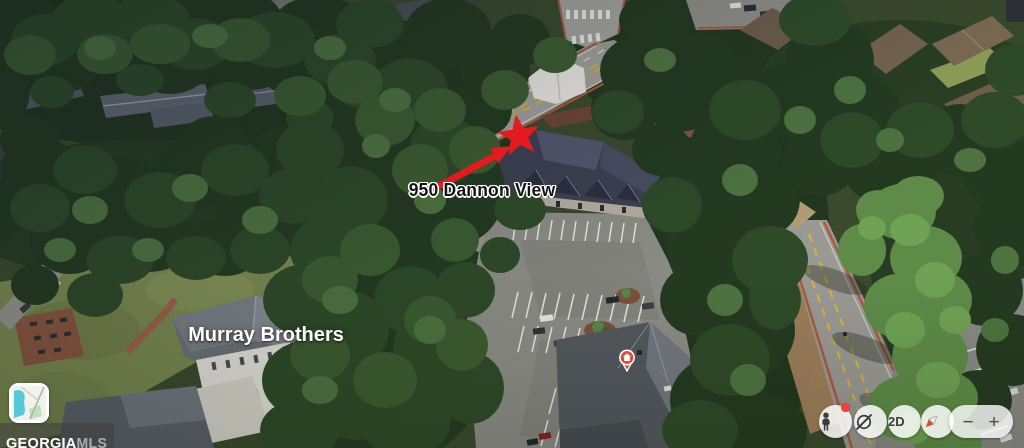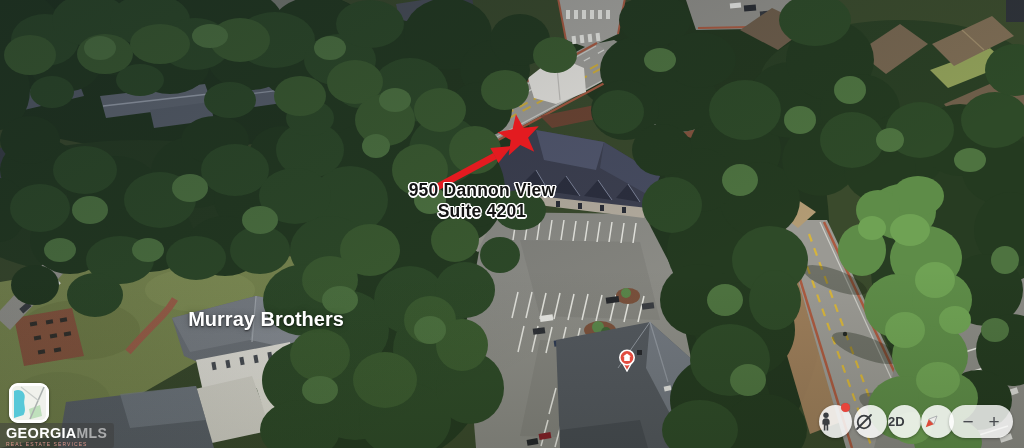--- a/index.html
+++ b/index.html
@@ -13,37 +13,37 @@
 
   
   .addr{
     position:absolute;left:362px;top:180px;width:240px;
     text-align:center;font-weight:bold;font-size:17.5px;line-height:20.5px;
     color:#141414;letter-spacing:.2px;
     text-shadow:-1.5px 0 0 #fff,1.5px 0 0 #fff,0 -1.5px 0 #fff,0 1.5px 0 #fff,
                 -1px -1px 0 #fff,1px -1px 0 #fff,-1px 1px 0 #fff,1px 1px 0 #fff;
   }
   .bizname{
-    position:absolute;left:156px;top:308px;width:220px;
+    position:absolute;left:156px;top:323px;width:220px;
     text-align:center;font-weight:bold;font-size:20px;line-height:23px;color:#fff;
     text-shadow:0 1px 2px rgba(0,0,0,.65),0 0 7px rgba(0,0,0,.35);
   }
   .marker-star{position:absolute;left:493px;top:110px;}
   .marker-arrow{position:absolute;left:420px;top:138px;}
   .place-pin{position:absolute;left:618px;top:349px;width:18px;height:23px;cursor:pointer;}
 
   
   .wm-icon{
     position:absolute;left:9px;top:383px;width:40px;height:40px;border-radius:9px;
     overflow:hidden;box-shadow:0 1px 3px rgba(0,0,0,.45);background:#fff;
   }
   .wm-text{
     position:absolute;left:0;top:423px;height:25px;
     background:rgba(62,62,62,.55);border-radius:0 3px 3px 0;
-    padding:3px 7px 2px 6px;color:#fff;
+    padding:13px 7px 2px 6px;color:#fff;
   }
   .wm-row{display:flex;align-items:baseline;line-height:15px;}
   .wm-brand{font-size:14.5px;font-weight:bold;letter-spacing:.3px;color:#fff;}
   .wm-brand2{font-size:14px;font-weight:bold;letter-spacing:.3px;color:rgba(255,255,255,.55);}
   .wm-tag{font-size:5px;letter-spacing:1.1px;color:#d8948a;margin-top:0;}
 
   
   .ctl{
     position:absolute;top:405px;width:33px;height:33px;border-radius:50%;
     background:rgba(255,255,255,.84);box-shadow:0 1px 3px rgba(0,0,0,.33);
@@ -572,21 +572,20 @@
   </svg>
 
   <svg class="marker-star" width="56" height="54" viewBox="0 0 56 54">
     <g transform="translate(26,26) rotate(-8)">
       <polygon fill="#e31b20" points="0,-22 5.5,-7.5 20.9,-6.8 8.8,2.9 12.9,17.8 0,9.2 -12.9,17.8 -8.8,2.9 -20.9,-6.8 -5.5,-7.5"></polygon>
     </g>
   </svg>
 
   <div class="addr">
     <div>950 Dannon View</div>
-    <div>Suite 4201</div>
   </div>
 
   <div class="bizname">
     <div>Murray Brothers</div>
   </div>
 
   <svg class="place-pin" width="18" height="23" viewBox="0 0 18 23">
     <polygon points="9,22 4,13 14,13" fill="#e14b3f" stroke="#ffffff" stroke-width="1.4"></polygon>
     <circle cx="9" cy="8.5" r="7.2" fill="#e14b3f" stroke="#ffffff" stroke-width="1.6"></circle>
     <path d="M9,4.6 L13,7.6 H11.8 V12 H6.2 V7.6 H5 Z" fill="#ffffff"></path>

